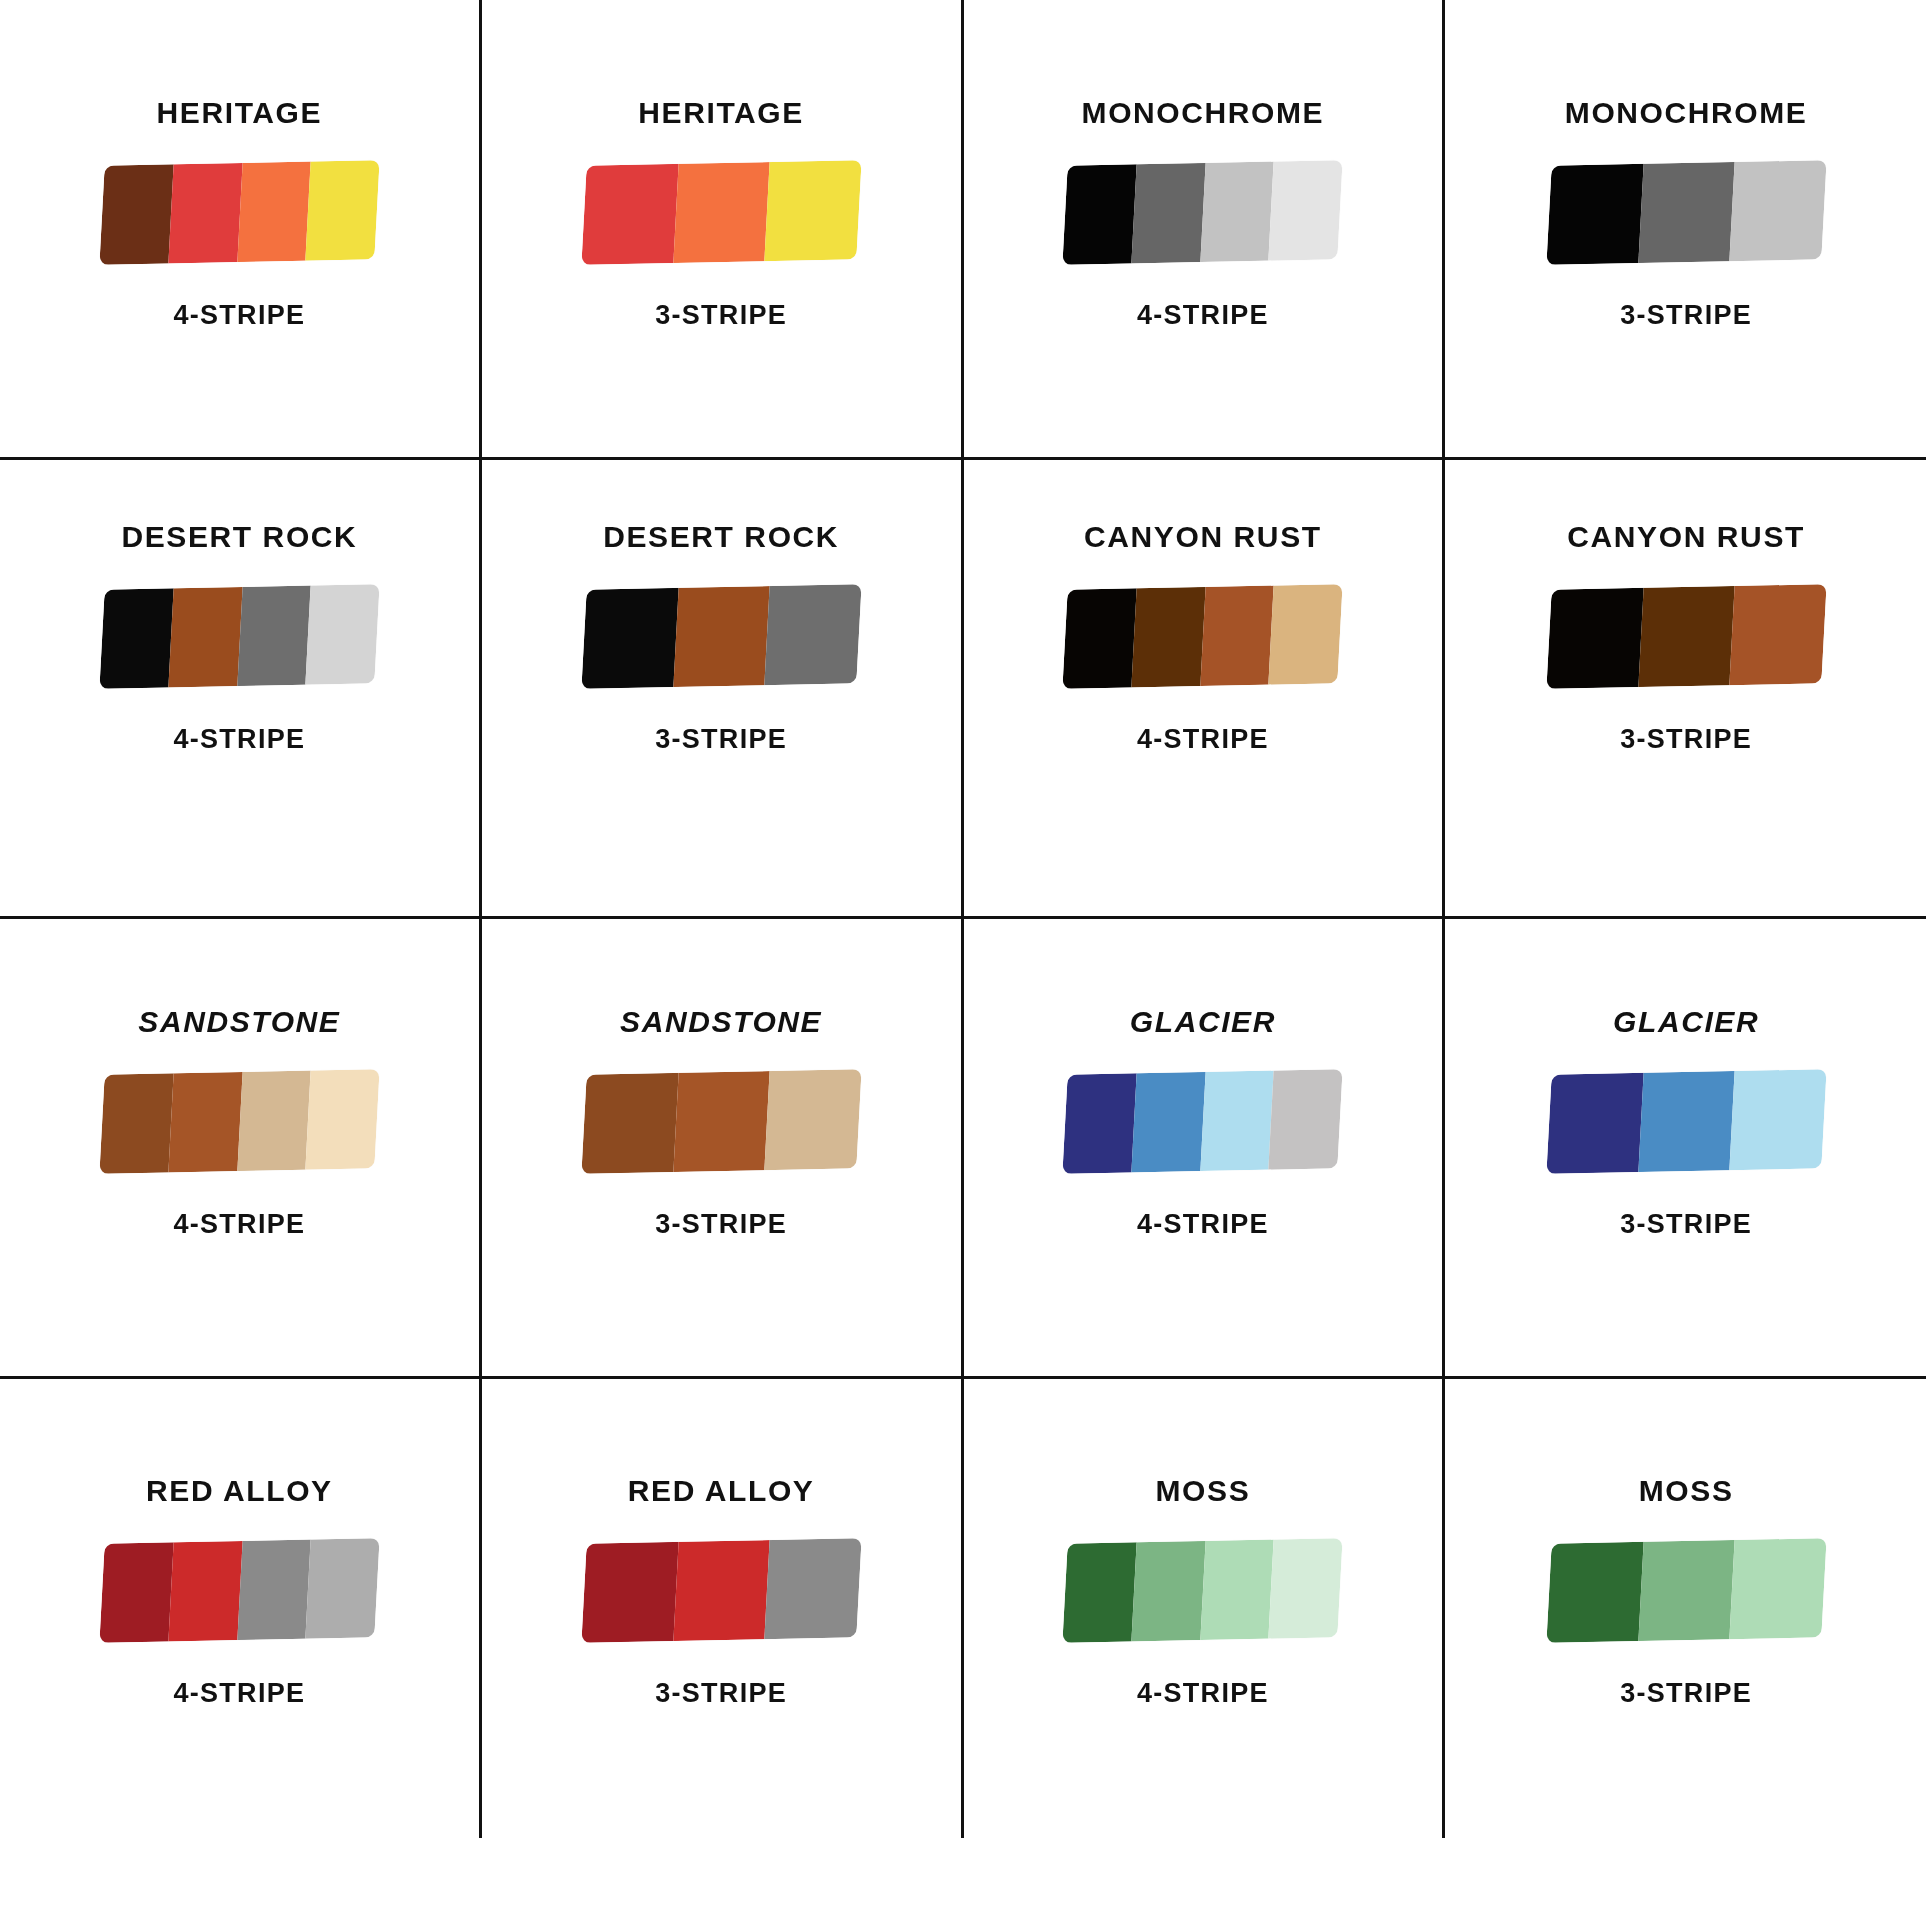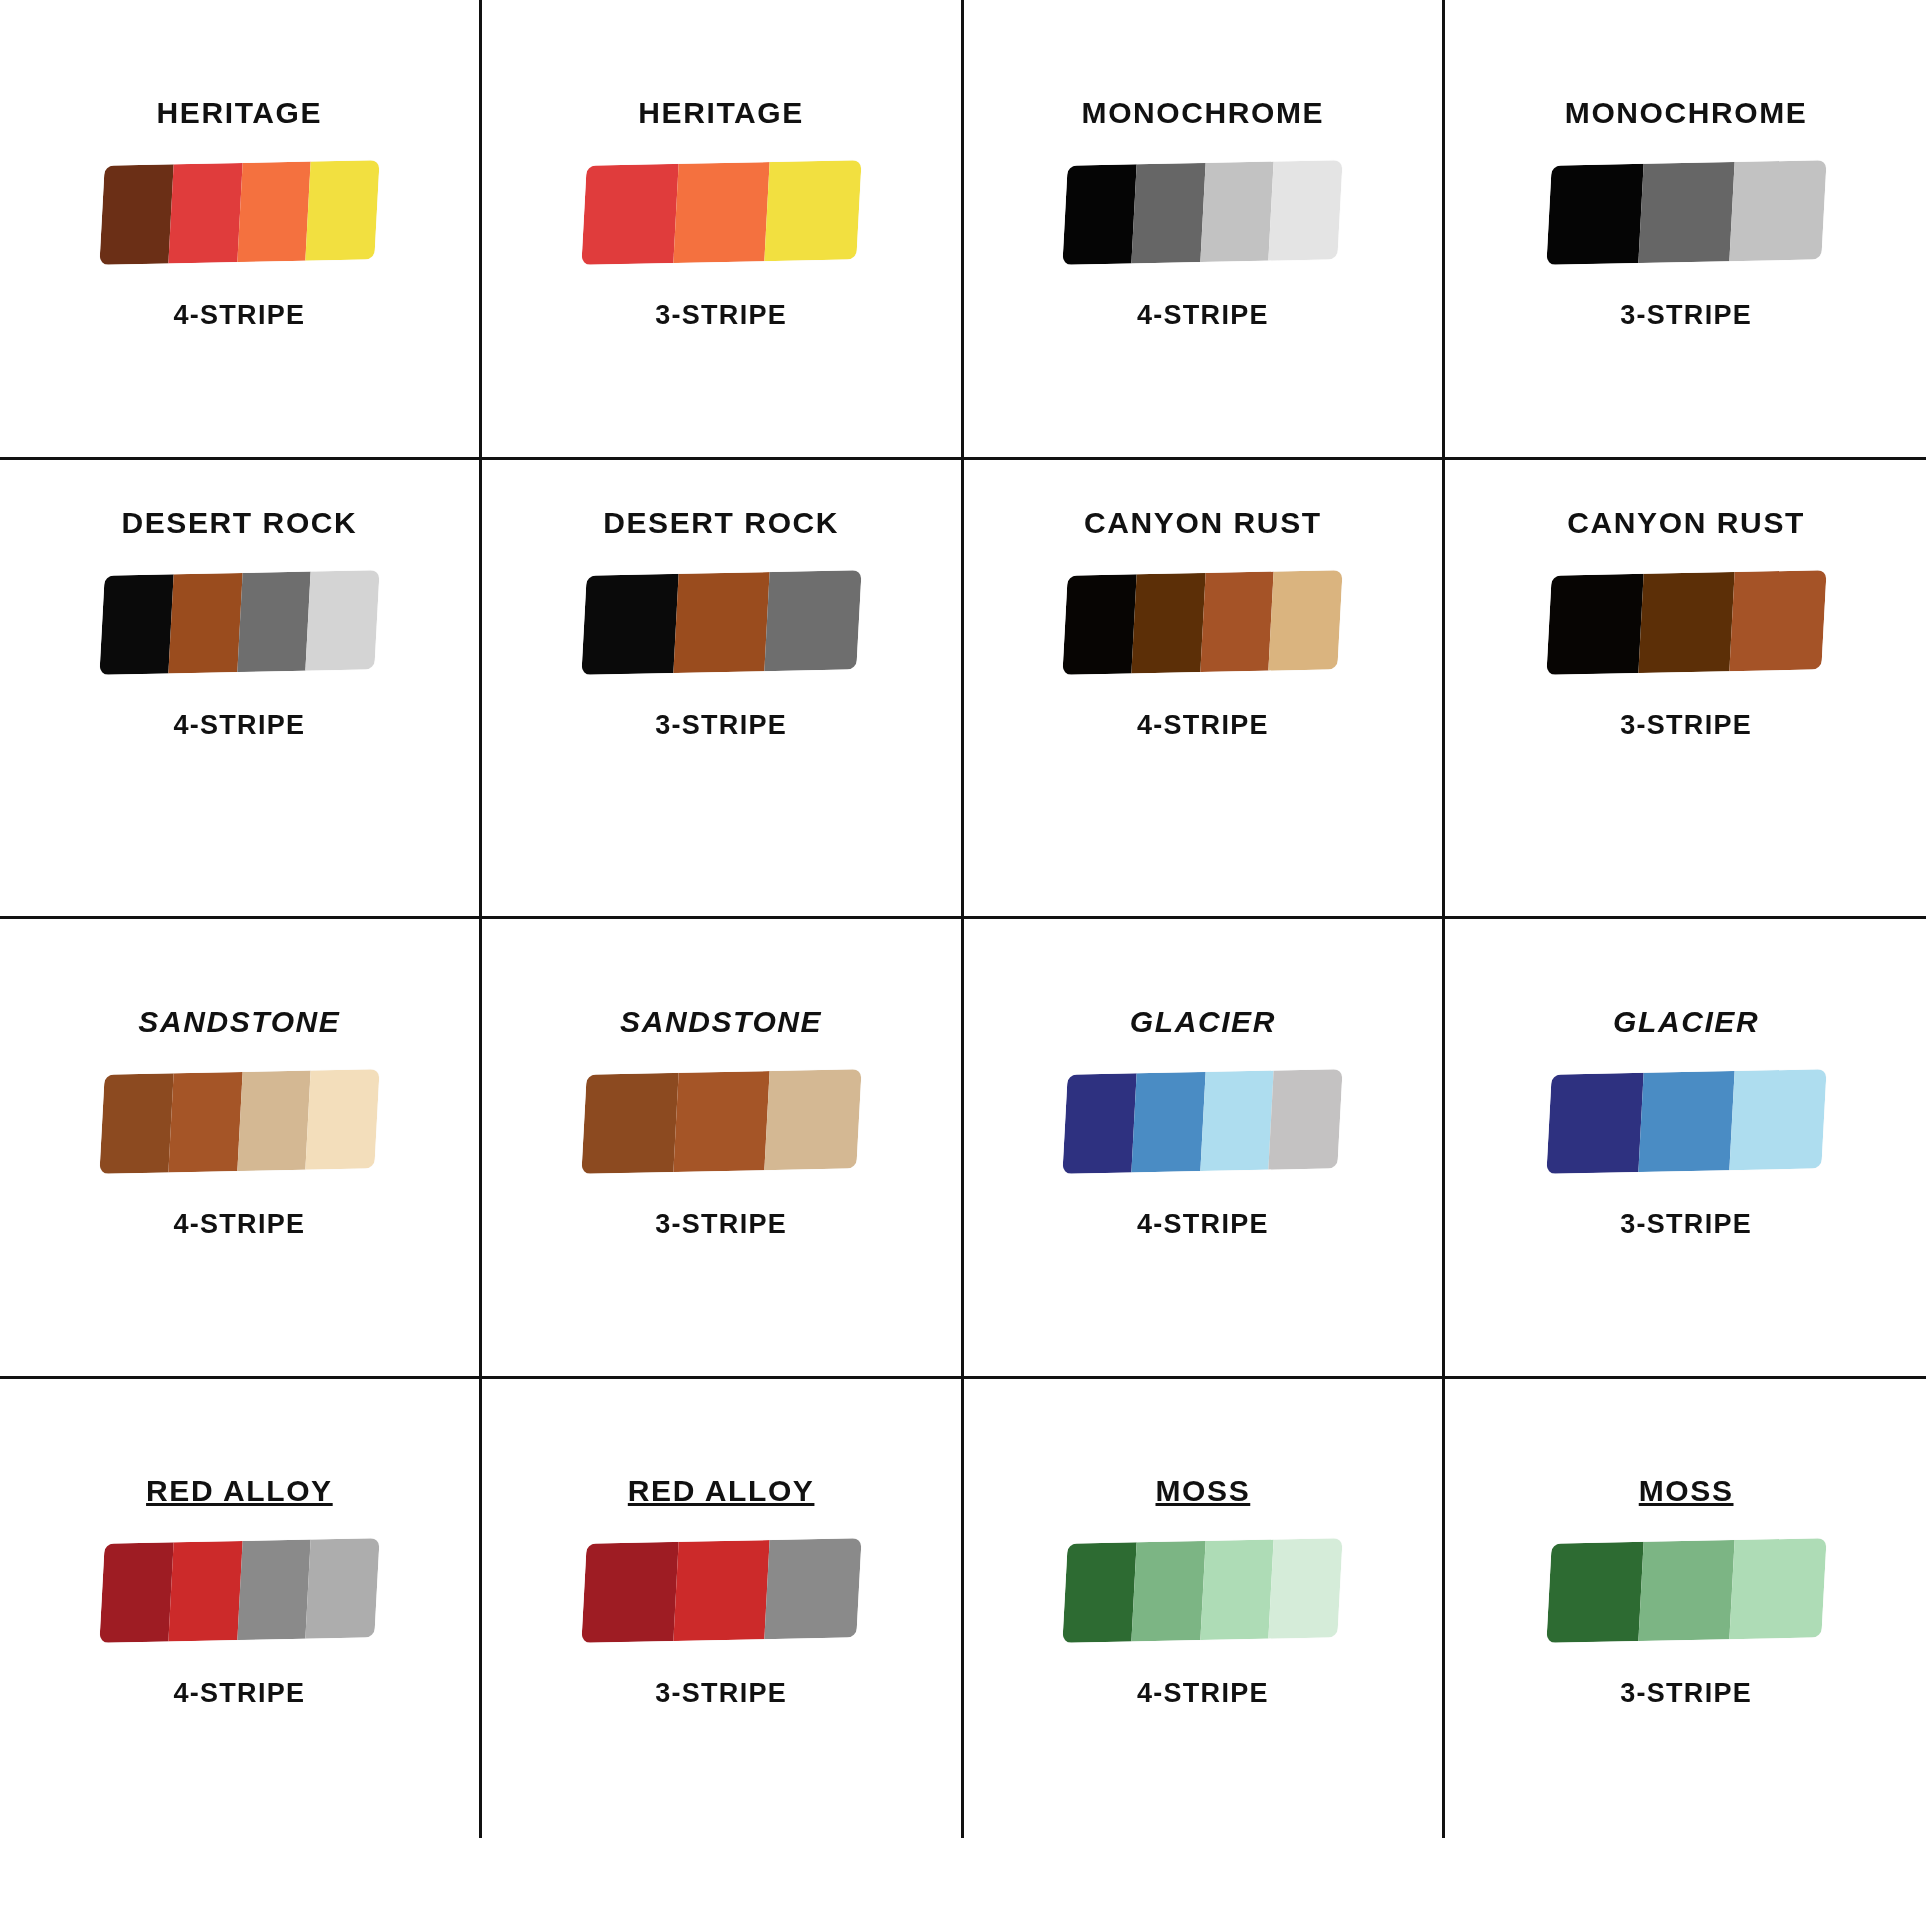--- a/index.html
+++ b/index.html
@@ -74,29 +74,29 @@
     color: #111111;
     text-align: left;
     white-space: nowrap;
   }
 
   
   .r0 .cell-title   { margin-top: 96px; }
   .r0 .swatch-wrap  { margin-top: 33px; }
   .r0 .stripe-label { margin-top: 38px; }
 
-  .r1 .cell-title   { margin-top: 46px; }
+  .r1 .cell-title   { margin-top: 60px; }
   .r1 .swatch-wrap  { margin-top: 33px; }
   .r1 .stripe-label { margin-top: 38px; }
 
   .r2 .cell-title   { margin-top: 86px; font-style: italic; }
   .r2 .swatch-wrap  { margin-top: 33px; }
   .r2 .stripe-label { margin-top: 38px; }
 
-  .r3 .cell-title   { margin-top: 95px; text-decoration: underline; }
+  .r3 .cell-title   { margin-top: 95px; }
   .r3 .swatch-wrap  { margin-top: 33px; }
   .r3 .stripe-label { margin-top: 38px; }
 </style>
 </head>
 <body>
 
 <div id="grid">
     <div class="cell r0">
       <div class="cell-title">HERITAGE</div>
       <div class="swatch-wrap">

